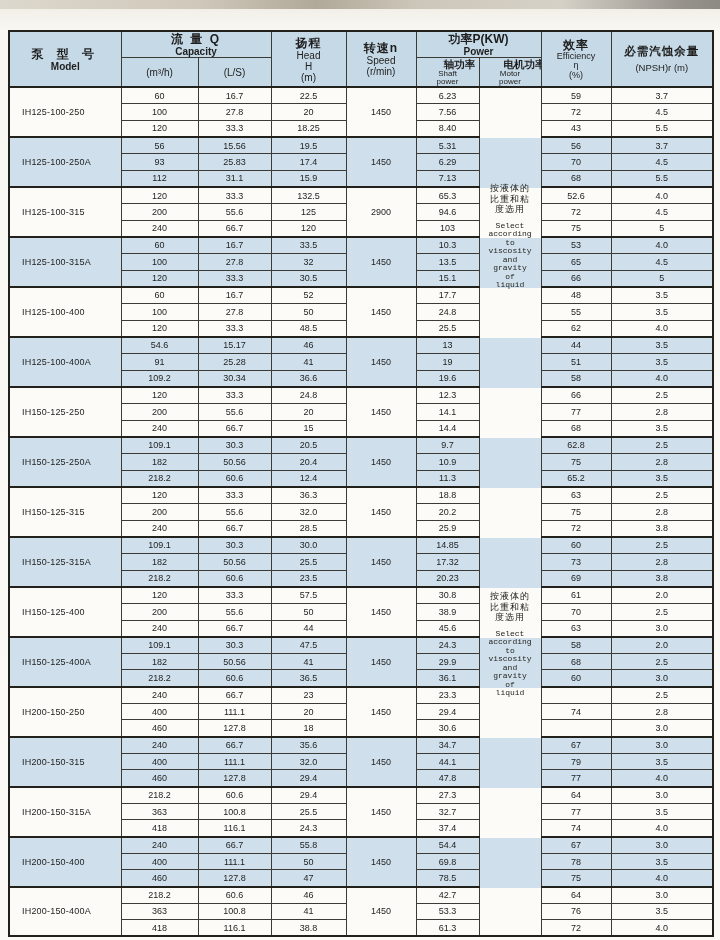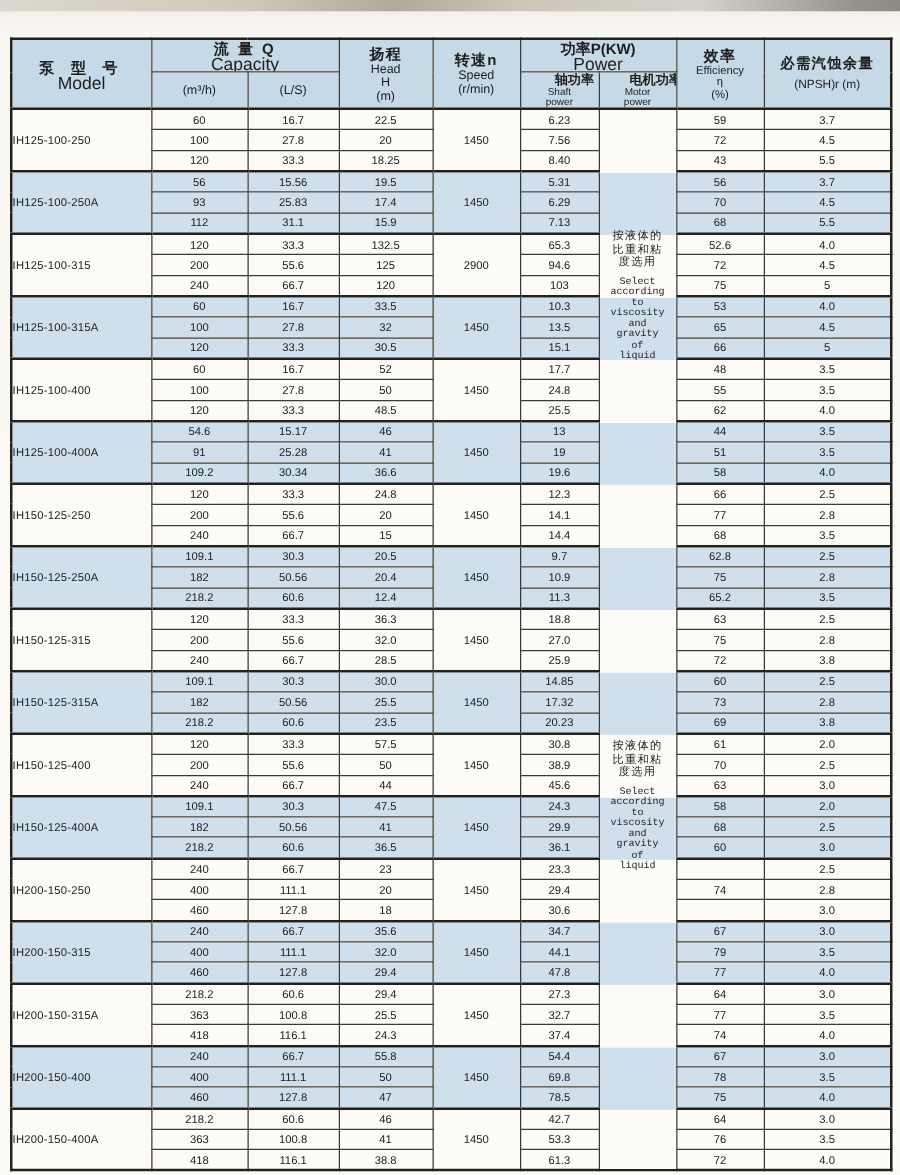--- a/index.html
+++ b/index.html
@@ -23,33 +23,33 @@
     overflow:hidden;white-space:nowrap;
   }
   thead th{background:#c6d9e6;font-weight:normal;}
   thead tr:first-child{height:26px;}
   thead tr:last-child{height:28px;}
   thead tr:last-child th{border-bottom:2px solid #23211c;}
   tbody tr{height:16.66px;}
   tbody td{font-size:9px;background:#fcfbf7;}
   tbody tr.alt td{background:#cfe0ec;}
   tbody tr.group-start td{border-top:2px solid #23211c;}
-  td.model-cell{text-align:left;font-size:9px;letter-spacing:.2px;}
+  td.model-cell{text-align:left;padding-left:12px;font-size:9px;letter-spacing:.2px;}
   td.motor-cell{
     background:repeating-linear-gradient(180deg,#fcfbf7 0 50px,#cfe0ec 50px 100px) !important;
     position:relative;vertical-align:top;
   }
   .note{position:absolute;left:0;right:0;text-align:center;color:#24241f;font-family:Liberation Mono, monospace;}
   .note-1{top:96px;}
   .note-2{top:504px;}
   .note-zh{font-size:9px;line-height:10.5px;letter-spacing:1px;}
   .note-en{font-size:8px;line-height:8.5px;margin-top:6px;}
   .h-zh{font-weight:bold;font-size:12px;line-height:14px;letter-spacing:2px;}
   .h-zh-sp{letter-spacing:5px;}
-  .h-en{font-size:14px;line-height:11px;}
+  .h-en{font-size:10px;line-height:11px;font-weight:bold;}
   .h-line{font-size:10px;line-height:11px;}
   .h-sub-zh{font-weight:bold;font-size:10.5px;line-height:12px;margin-left:24px;}
   .h-small{font-size:8px;line-height:8px;}
   .h-eff{font-size:9px;line-height:9.5px;}
   .h-npsh-zh{font-weight:bold;font-size:11.5px;line-height:13px;letter-spacing:1px;font-family:Liberation Serif, serif;}
   .h-npsh-en{font-size:9.5px;line-height:11px;margin-top:4px;}
   .scribble{position:absolute;border-top:1.5px solid #a9adaf;opacity:.45;transform:rotate(48deg);}
   .speck{position:absolute;width:6px;height:5px;background:#4aa6a0;opacity:.55;border-radius:1px;}
 </style>
 </head>
@@ -379,21 +379,21 @@
         <td>36.3</td>
         <td rowspan="3">1450</td>
         <td>18.8</td>
         <td>63</td>
         <td>2.5</td>
       </tr>
       <tr>
         <td>200</td>
         <td>55.6</td>
         <td>32.0</td>
-        <td>27.0</td>
+        <td>20.2</td>
         <td>75</td>
         <td>2.8</td>
       </tr>
       <tr>
         <td>240</td>
         <td>66.7</td>
         <td>28.5</td>
         <td>25.9</td>
         <td>72</td>
         <td>3.8</td>

